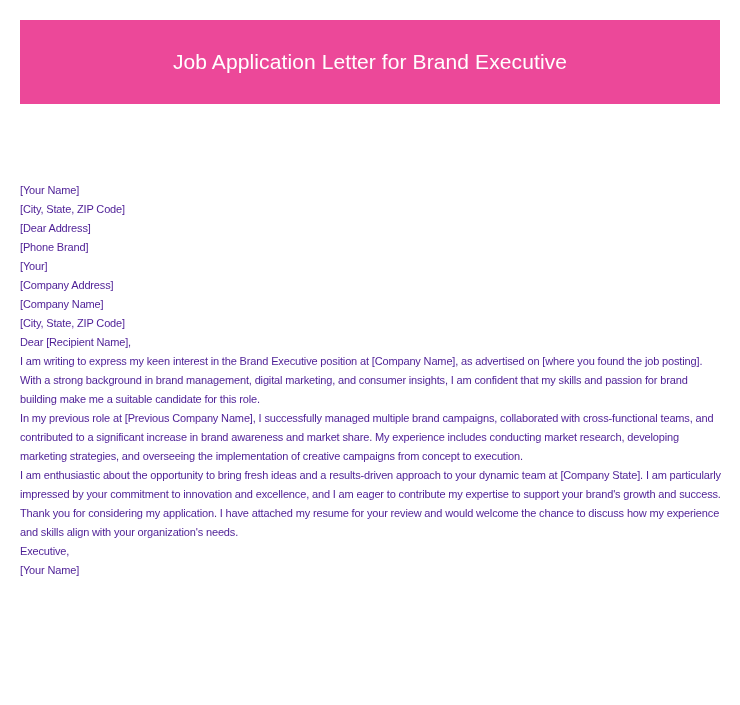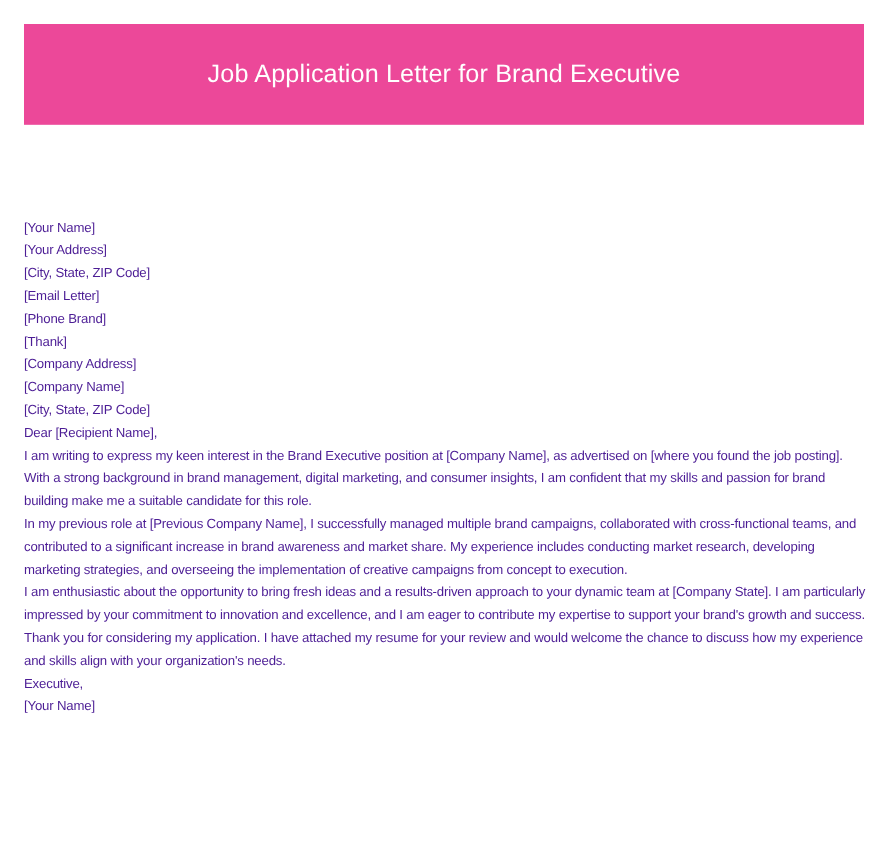--- a/index.html
+++ b/index.html
@@ -51,26 +51,25 @@
 </head>
 <body>
 
 <div class="header">
   <h1>Job Application Letter for Brand Executive</h1>
 </div>
 
 <div class="letter">
   <div>
     <div class="line">[Your Name]</div>
-    <div class="line">[Your Address]</div>
     <div class="line">[City, State, ZIP Code]</div>
-    <div class="line">[Email Letter]</div>
+    <div class="line">[Dear Address]</div>
     <div class="line">[Phone Brand]</div>
   </div>
-  <div class="line">[Thank]</div>
+  <div class="line">[Your]</div>
   <div>
     <div class="line">[Company Address]</div>
     <div class="line">[Company Name]</div>
     <div class="line">[City, State, ZIP Code]</div>
   </div>
   <div class="line">Dear [Recipient Name],</div>
   <p>I am writing to express my keen interest in the Brand Executive position at [Company Name], as advertised on [where you found the job posting]. With a strong background in brand management, digital marketing, and consumer insights, I am confident that my skills and passion for brand building make me a suitable candidate for this role.</p>
   <p>In my previous role at [Previous Company Name], I successfully managed multiple brand campaigns, collaborated with cross-functional teams, and contributed to a significant increase in brand awareness and market share. My experience includes conducting market research, developing marketing strategies, and overseeing the implementation of creative campaigns from concept to execution.</p>
   <p>I am enthusiastic about the opportunity to bring fresh ideas and a results-driven approach to your dynamic team at [Company State]. I am particularly impressed by your commitment to innovation and excellence, and I am eager to contribute my expertise to support your brand's growth and success.</p>
   <p>Thank you for considering my application. I have attached my resume for your review and would welcome the chance to discuss how my experience and skills align with your organization's needs.</p>

